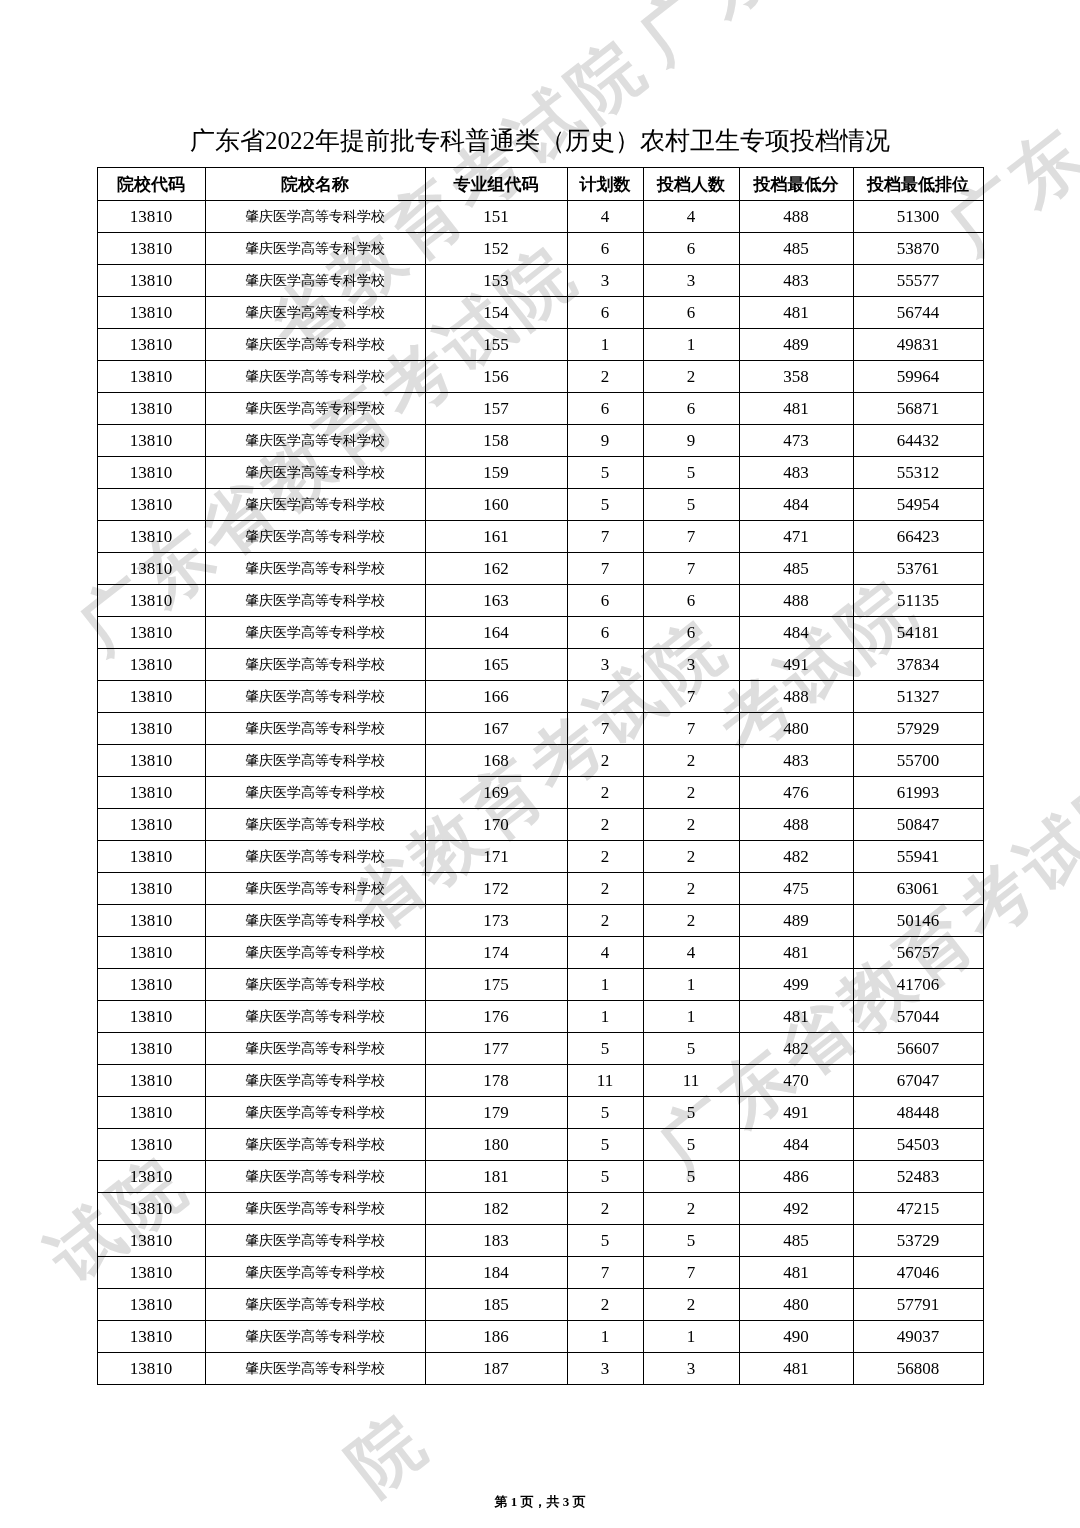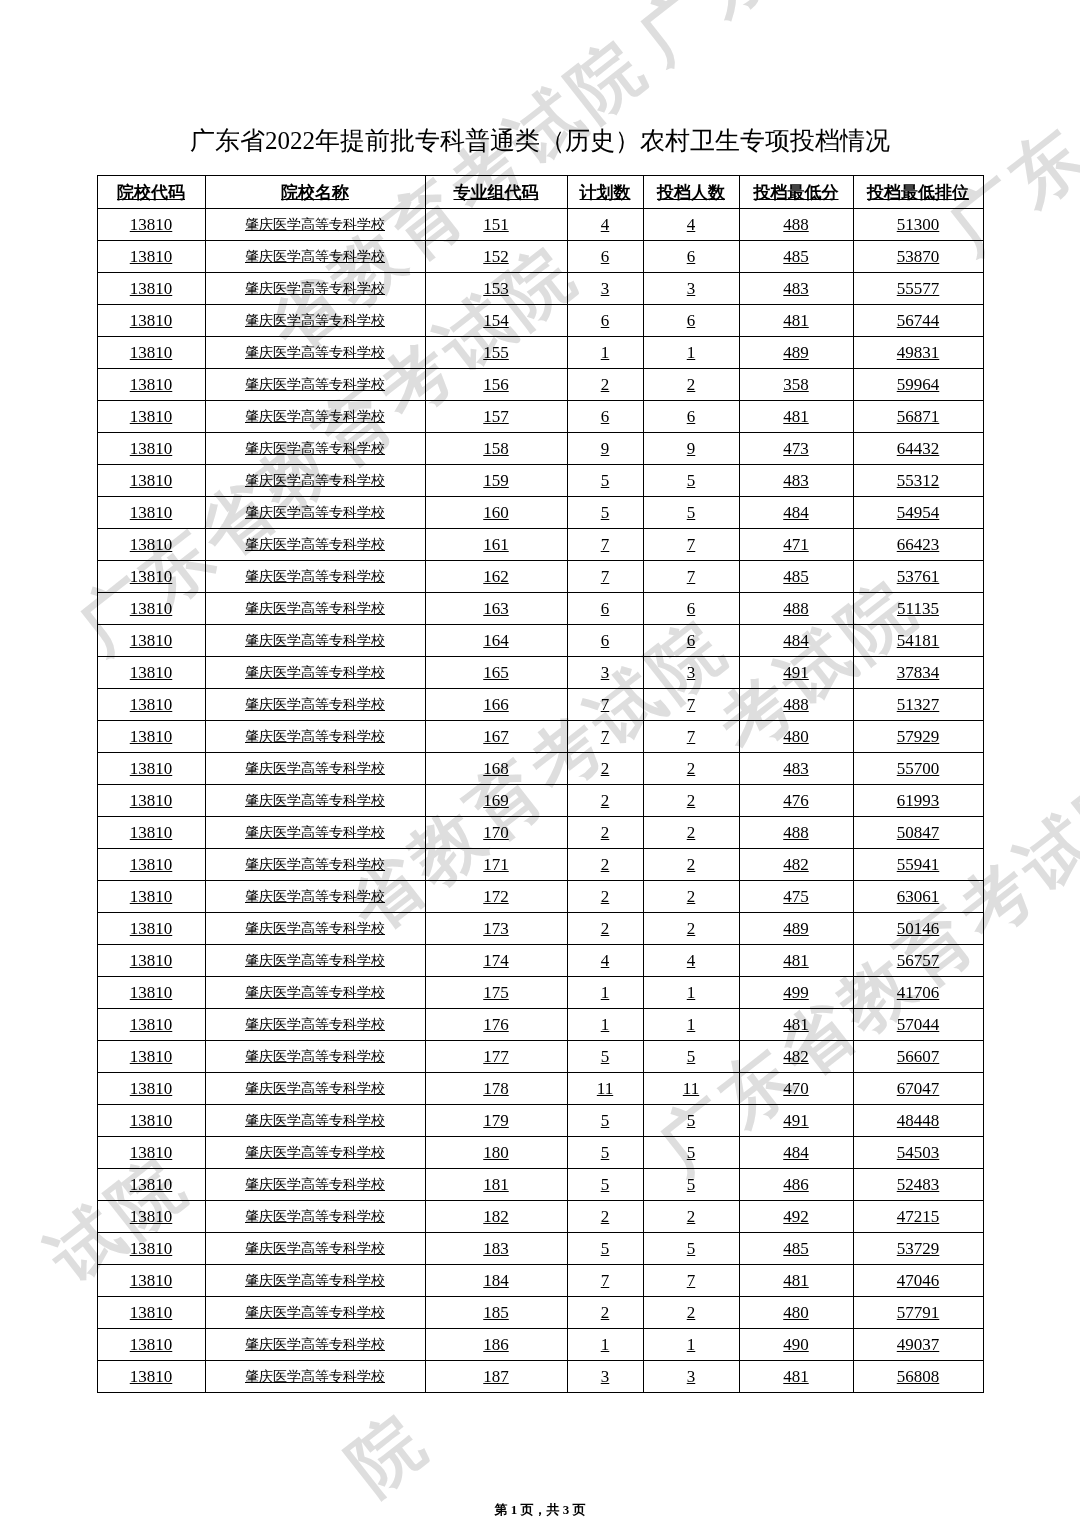--- a/index.html
+++ b/index.html
@@ -56,25 +56,24 @@
     font-size: 25px;
     font-weight: normal;
     letter-spacing: 0px;
     margin: 0;
     padding: 124px 0 10px 0;
     font-family: "Liberation Serif", "DejaVu Serif", serif;
   }
 
   table.data-table {
     border-collapse: collapse;
-    margin: 8px auto;
+    margin: 0 auto;
     width: 886px;
     table-layout: fixed;
     background: transparent;
-    text-decoration: underline;
   }
   table.data-table th,
   table.data-table td {
     border: 1px solid #000000;
     text-align: center;
     vertical-align: middle;
     font-size: 17px;
     height: 31px;
     padding: 0;
     background: transparent;

